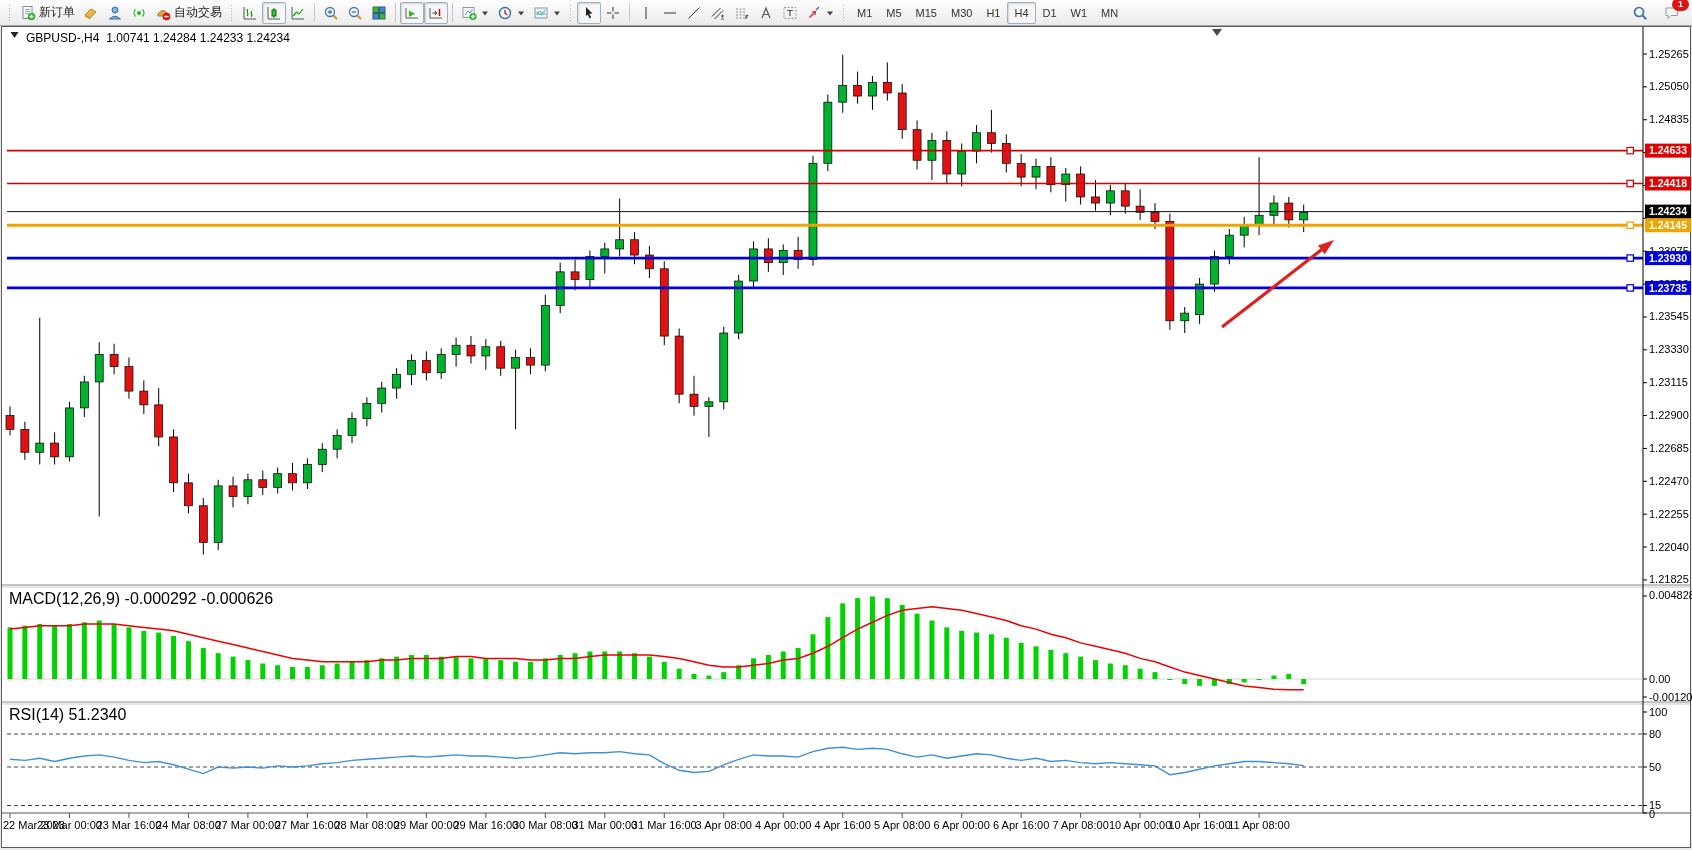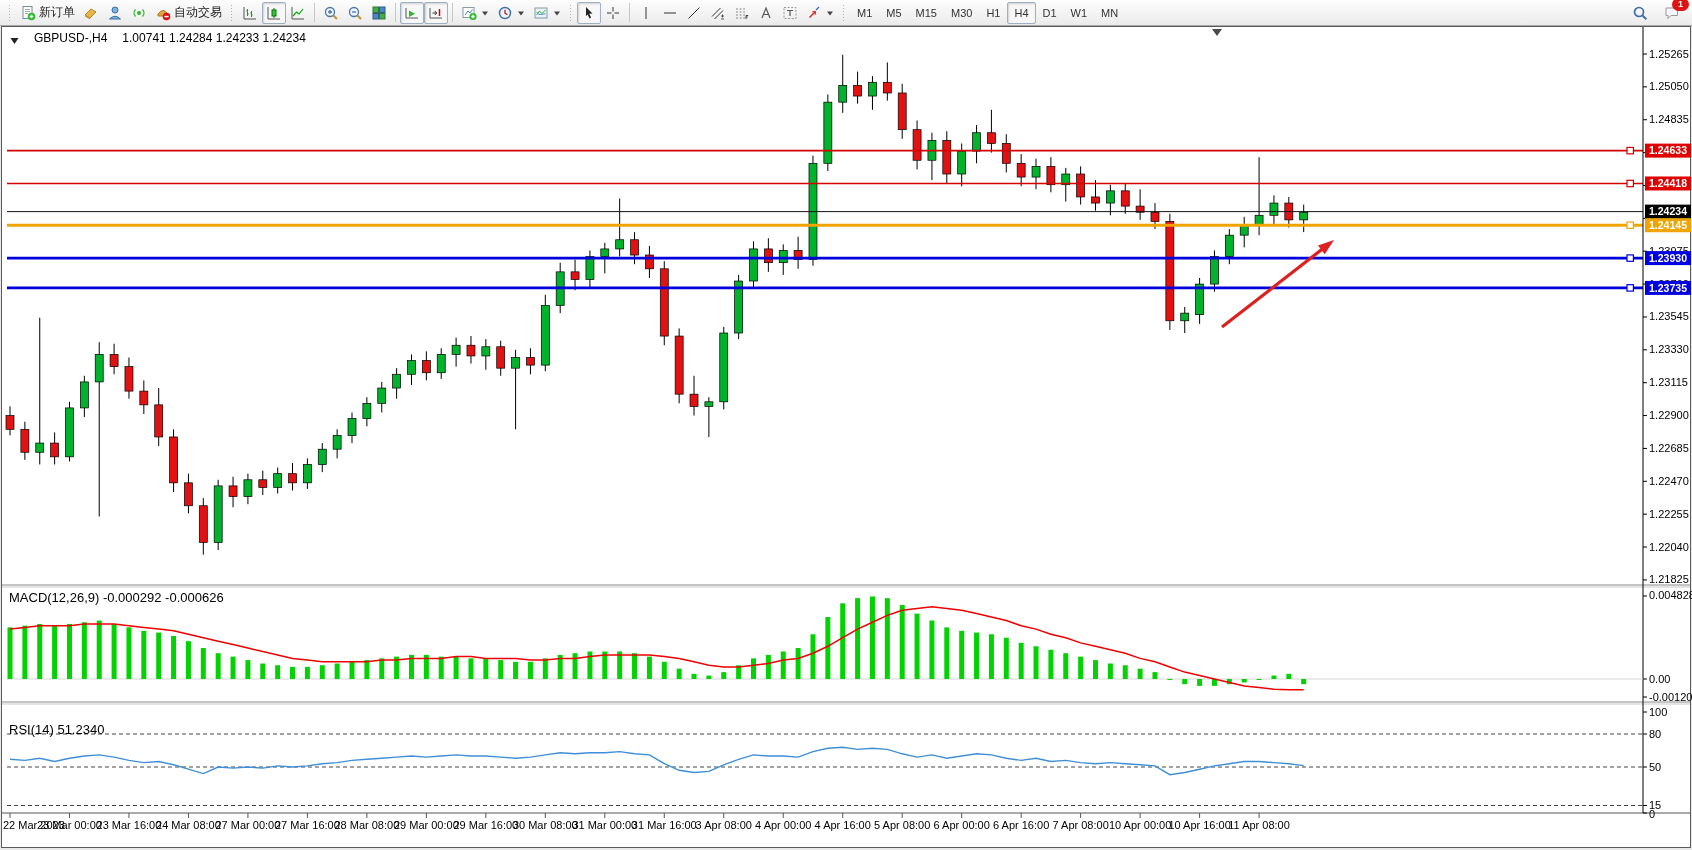--- a/index.html
+++ b/index.html
@@ -17,24 +17,24 @@
   .tb-handle{width:4px;height:18px;margin:0 4px;
        background-image:radial-gradient(#b3b3b3 38%,transparent 40%);background-size:3px 3px}
   .icon{width:16px;height:16px;display:inline-block;line-height:0}
   .caret{width:8px;height:8px;display:inline-block;line-height:0;margin-left:1px}
   .tb-right{margin-left:auto;display:flex;align-items:center;gap:8px;padding-right:4px}
   .chat-wrap{position:relative}
   .nbadge{position:absolute;top:-5px;right:-6px;min-width:13px;height:13px;border-radius:7px;
        background:#e01313;color:#fff;font-size:9px;font-weight:700;
        display:flex;align-items:center;justify-content:center;padding:0 2px}
   #chart-svg{position:absolute;top:0;left:0;z-index:1}
-  .flabel{position:absolute;z-index:5;font-size:13px;color:#000;white-space:nowrap}
-  #chart-title{top:31px;left:10px;font-size:12px;display:flex;align-items:flex-end;gap:15px}
+  .flabel{position:absolute;z-index:5;font-size:16px;color:#000;white-space:nowrap}
+  #chart-title{top:31px;left:10px;font-size:12px;display:flex;align-items:flex-start;gap:7px}
   #macd-label{top:590px;left:9px}
-  #rsi-label{top:722px;left:9px}
+  #rsi-label{top:706px;left:9px}
 </style>
 </head>
 <body>
 
 <div class="toolbar">
   <span class="tb-handle"></span>
   <button class="tb-btn">
     <span class="icon"><svg width="16" height="16" viewBox="0 0 16 16">
           <rect x="3" y="1.5" width="9" height="12" fill="#fff" stroke="#7a8aa0"></rect>
           <path d="M5 4.5h5M5 6.5h5M5 8.5h3" stroke="#9aaabb" fill="none"></path>

